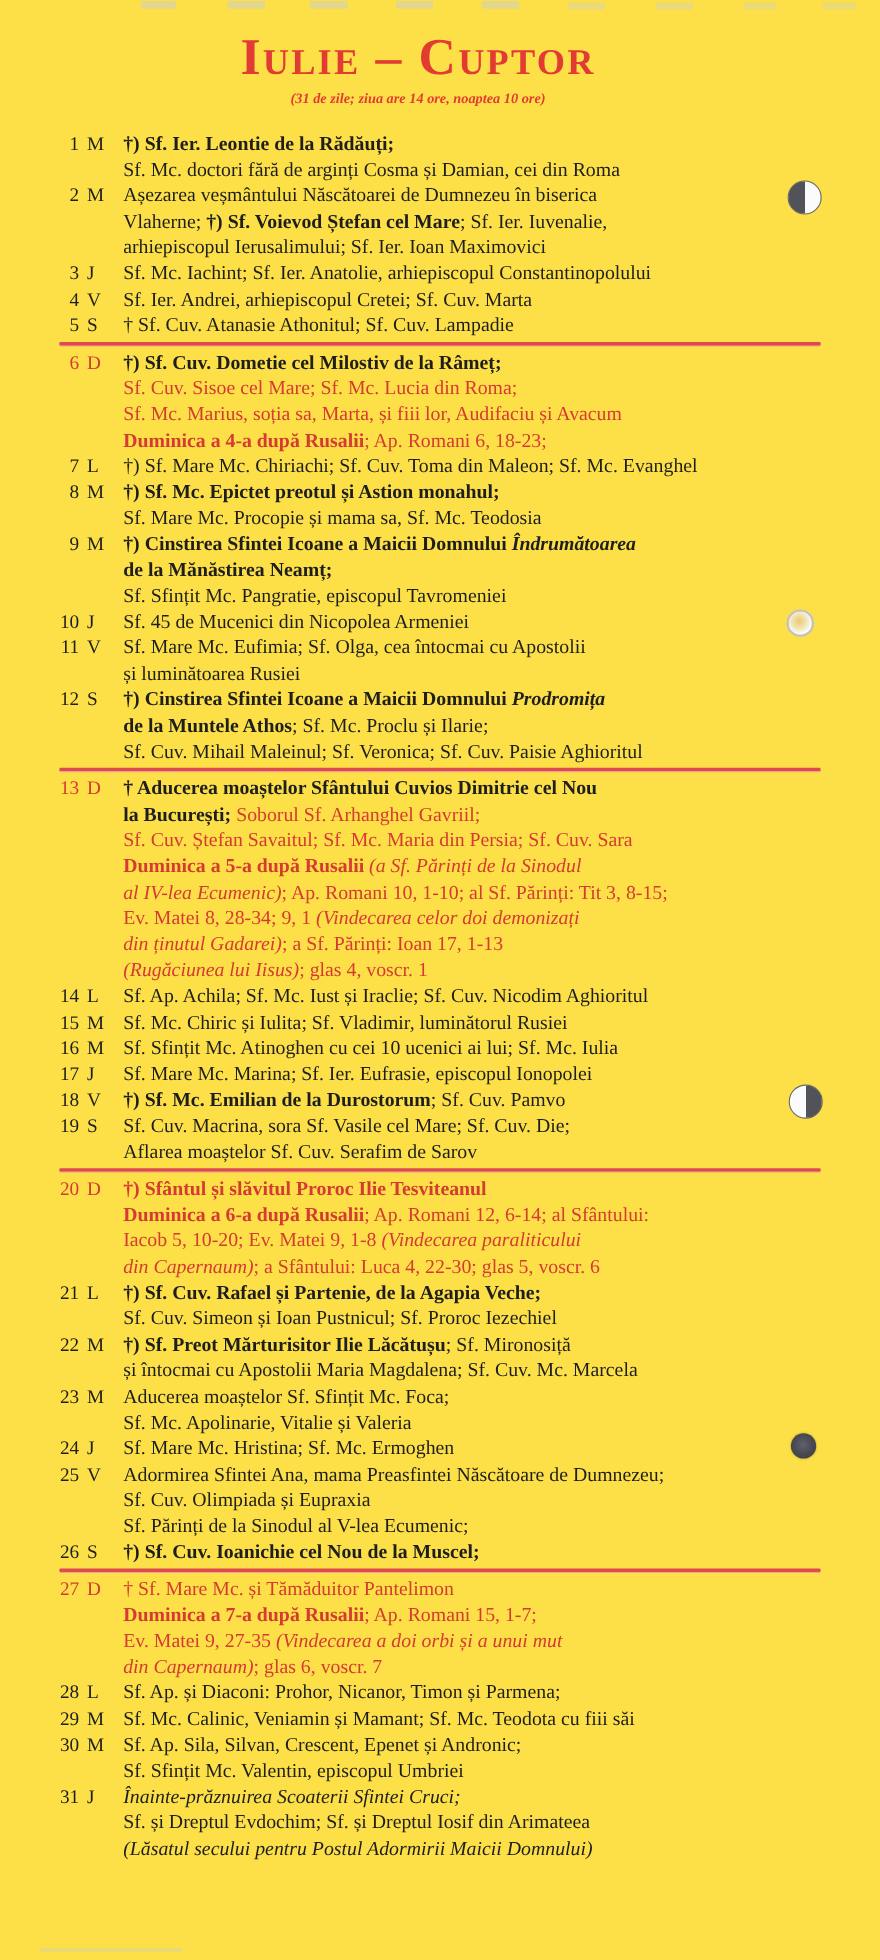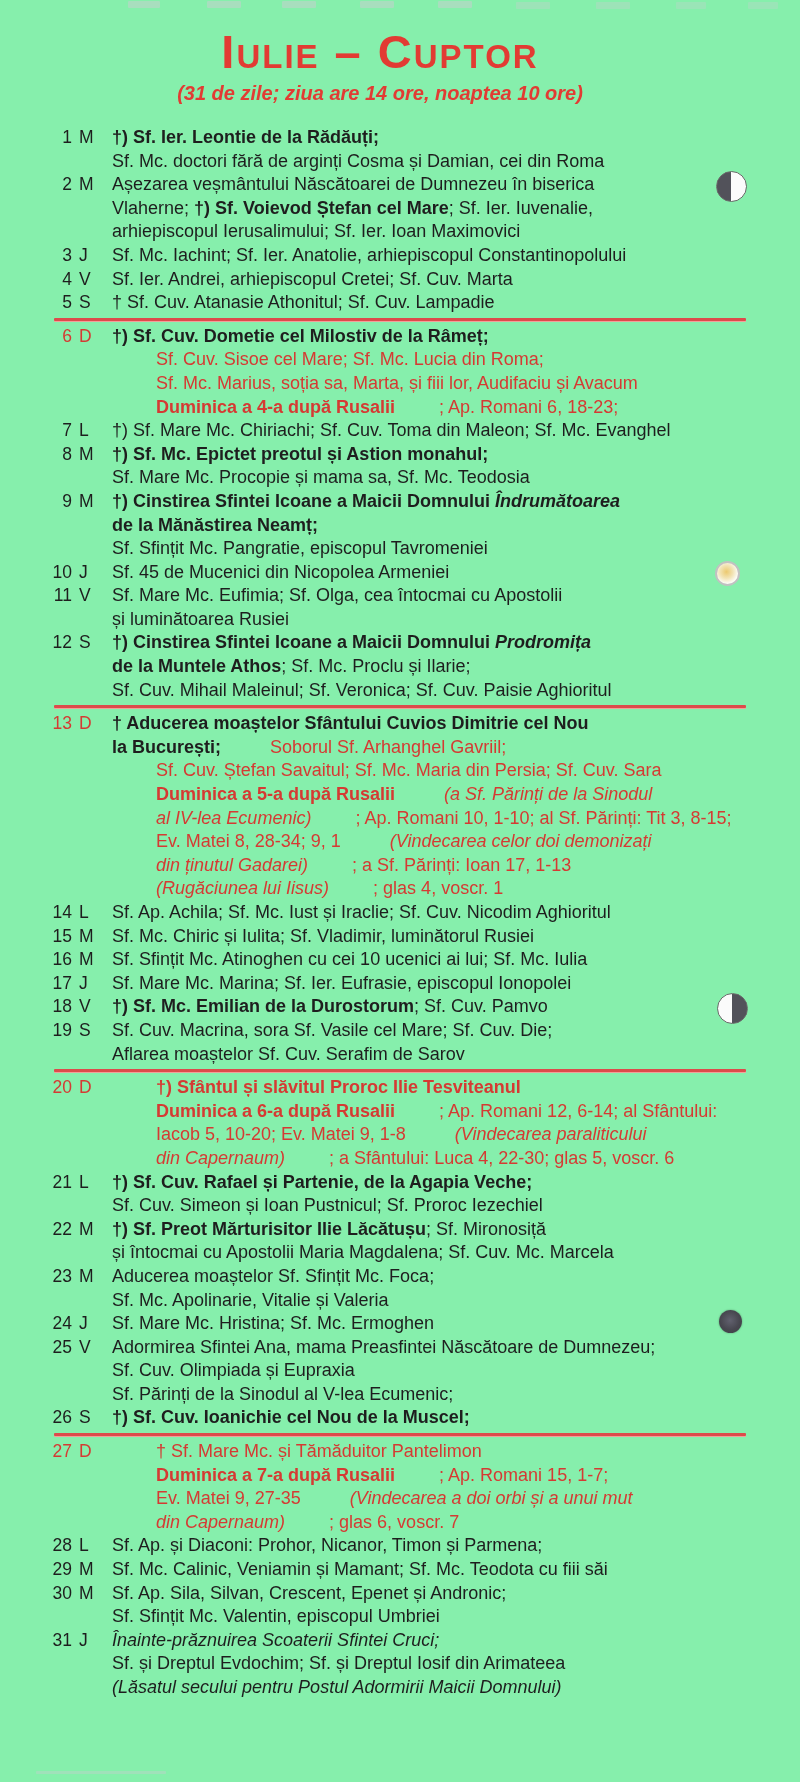--- a/index.html
+++ b/index.html
@@ -5,54 +5,54 @@
   :root{
     --title-red:#e23b33;
     --text-red:#d53a33;
     --rule-red:#dd4b4b;
     --text-black:#1e1e1e;
   }
   html,body{margin:0;padding:0;background:#ffffff;}
   .page{
     position:relative;
     width:800px;height:1782px;
-    background:#86efac;
+    background:#fde047;
     overflow:hidden;
-    font-family:Liberation Sans, sans-serif;
+    font-family:Liberation Serif, serif;
     color:var(--text-black);
   }
   .artifact{position:absolute;background:#c9cecf;opacity:.5;border-radius:1px;}
   .title{
     margin:27px 48px 0 8px;
     text-align:center;
     font-variant:small-caps;
     font-weight:bold;
     font-size:47px;
     line-height:50px;
     letter-spacing:2px;
     color:var(--title-red);
   }
   .subtitle{
     margin:5px 48px 0 8px;
     text-align:center;
     font-style:italic;
     font-weight:bold;
-    font-size:20px;
+    font-size:13px;
     color:var(--title-red);
   }
   .entries{margin-top:21px;padding-left:48px;}
   .entry{display:grid;grid-template-columns:64px 1fr;position:relative;}
   .day{display:flex;gap:7px;font-size:17.5px;line-height:23.6px;color:var(--text-black);}
   .day .num{width:24px;text-align:right;}
   .entry.sunday .day{color:var(--text-red);}
   .text{font-size:18px;line-height:23.6px;}
   .line{white-space:nowrap;}
   .bold{font-weight:bold;}
   .italic{font-style:italic;}
-  .red{color:var(--text-red);margin-left:44px;}
+  .red{color:var(--text-red);}
   .rule{height:3px;width:692px;margin:3px 0 4px 6px;background:var(--rule-red);border-radius:1px;box-shadow:0 1px 0 #f2a09a;}
   .moon{position:absolute;border-radius:50%;}
   .moon-half-left{width:29px;height:29px;right:53px;top:-2px;
     background:linear-gradient(90deg,#52525a 50%,#fbfbfb 50%);border:1px solid #6a6a6a;}
   .moon-half-right{width:29px;height:29px;right:52px;top:-2px;
     background:linear-gradient(90deg,#fbfbfb 50%,#52525a 50%);border:1px solid #6a6a6a;}
   .moon-full{width:21px;height:21px;right:60px;top:0;
     background:radial-gradient(circle at 45% 42%,#ecc96f 0%,#f2e3b4 38%,#fcfbf4 68%);border:2px solid #c1c1c1;}
   .moon-new{width:23px;height:23px;right:58px;top:-2px;
     background:radial-gradient(circle at 48% 45%,#61616e 0%,#47474f 55%,#3e3e46 100%);box-shadow:0 0 2px rgba(0,0,0,.35);}

